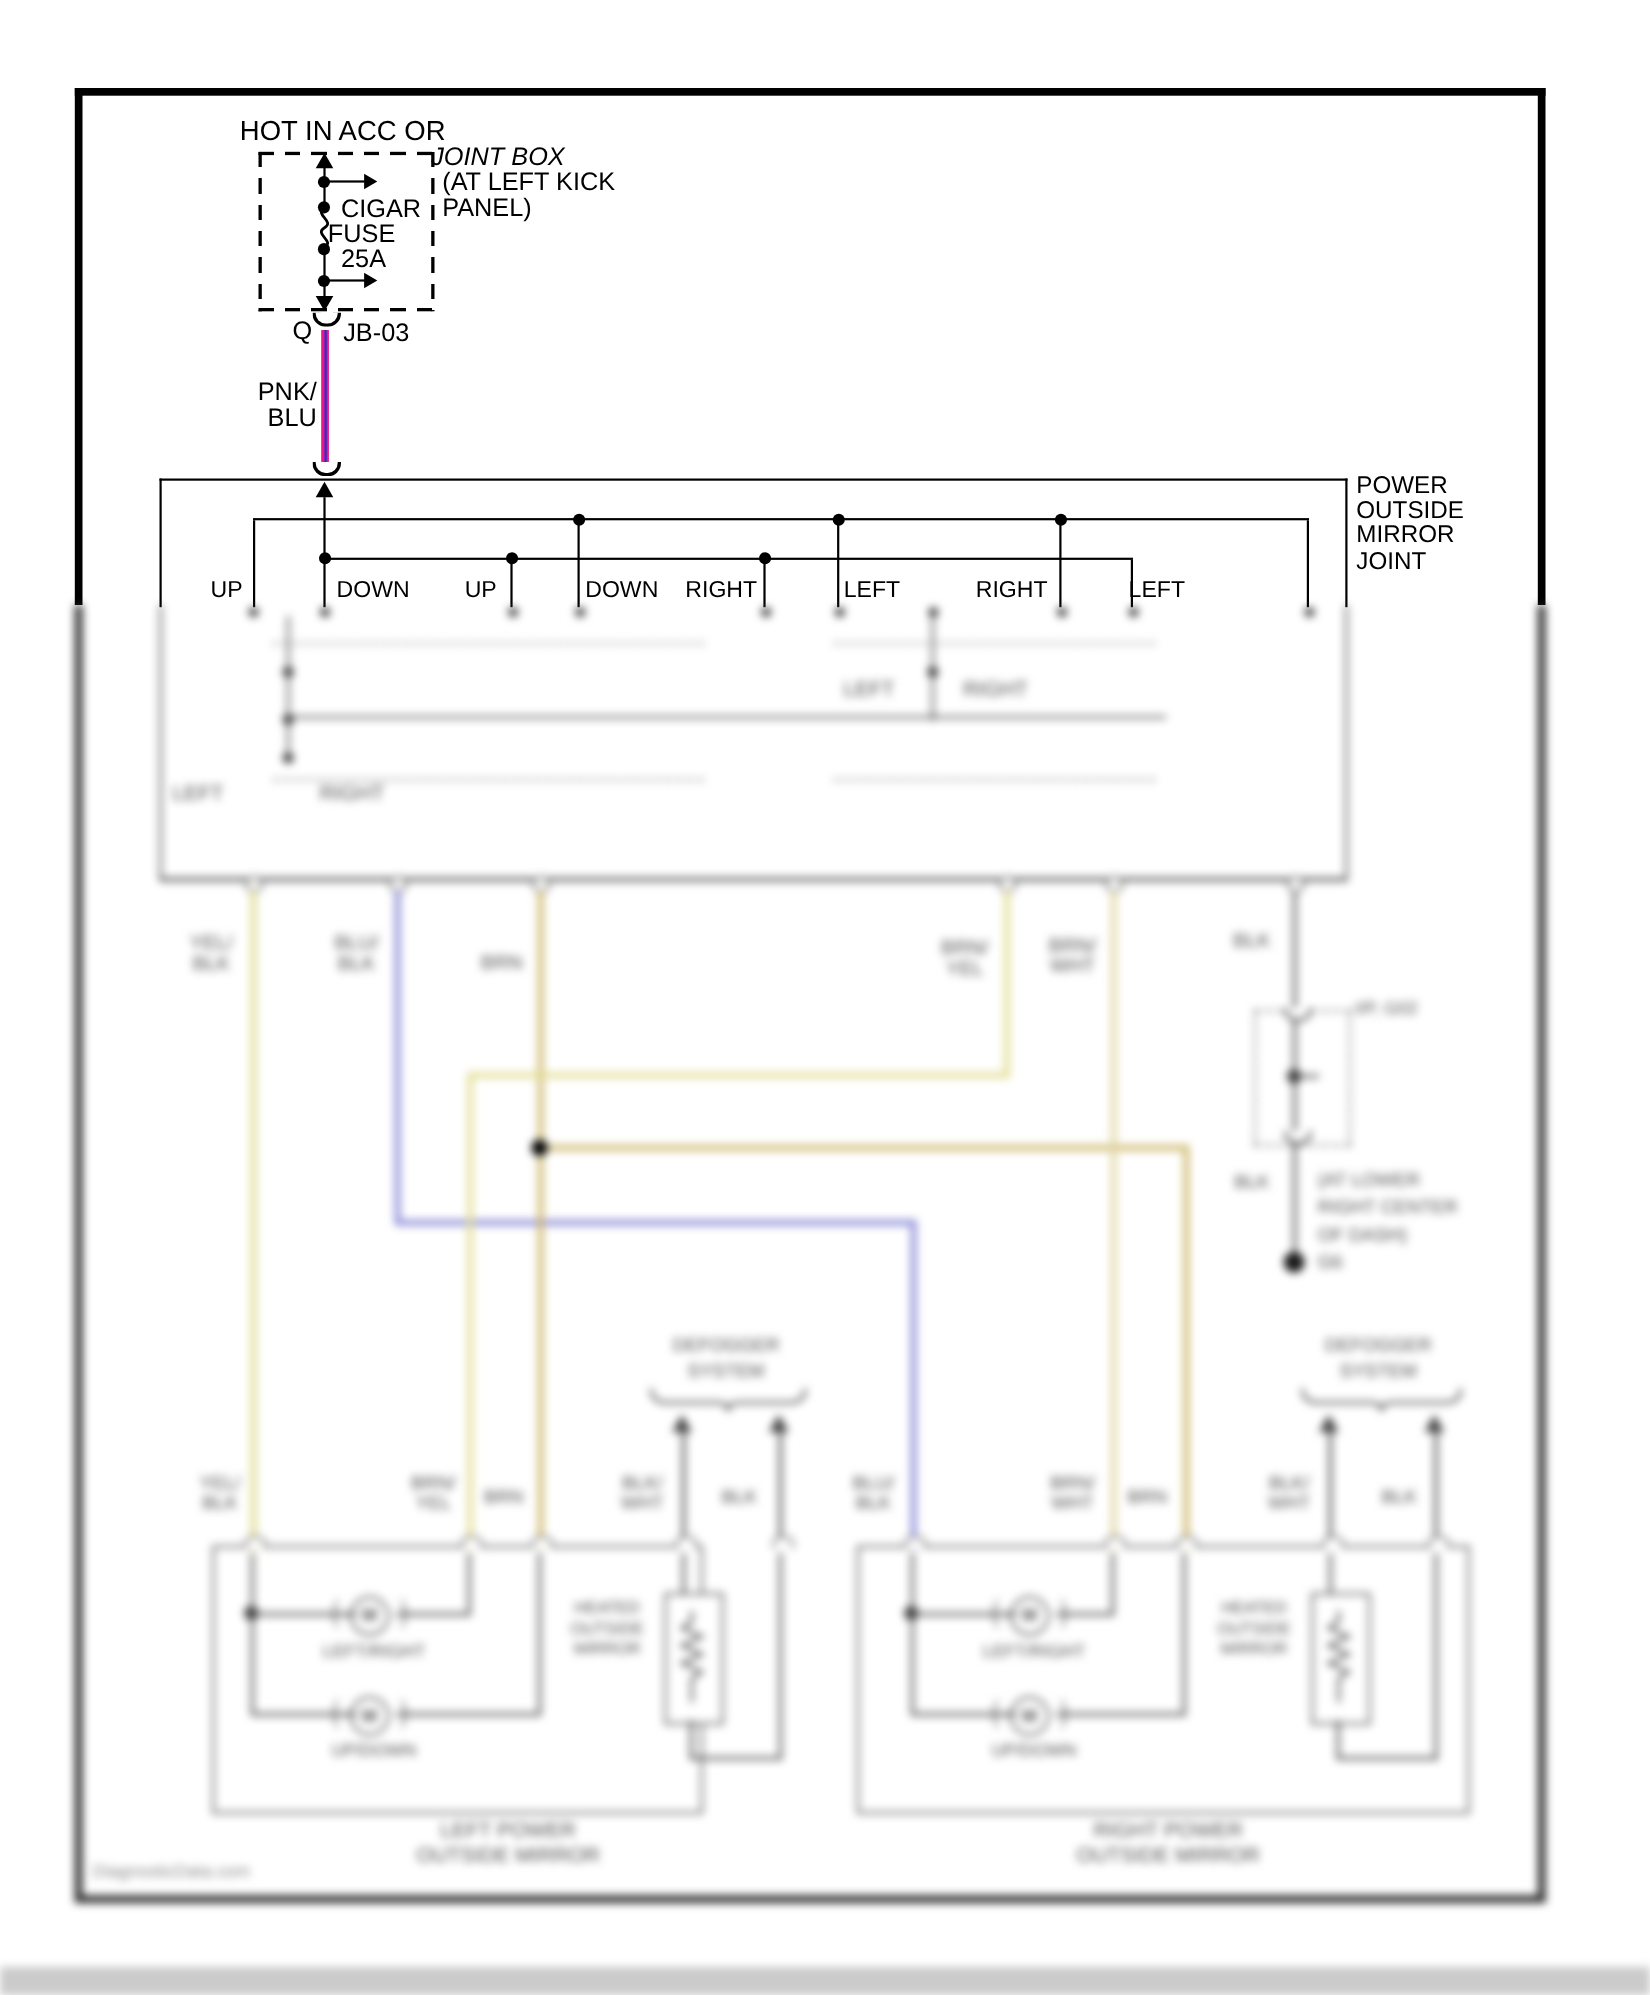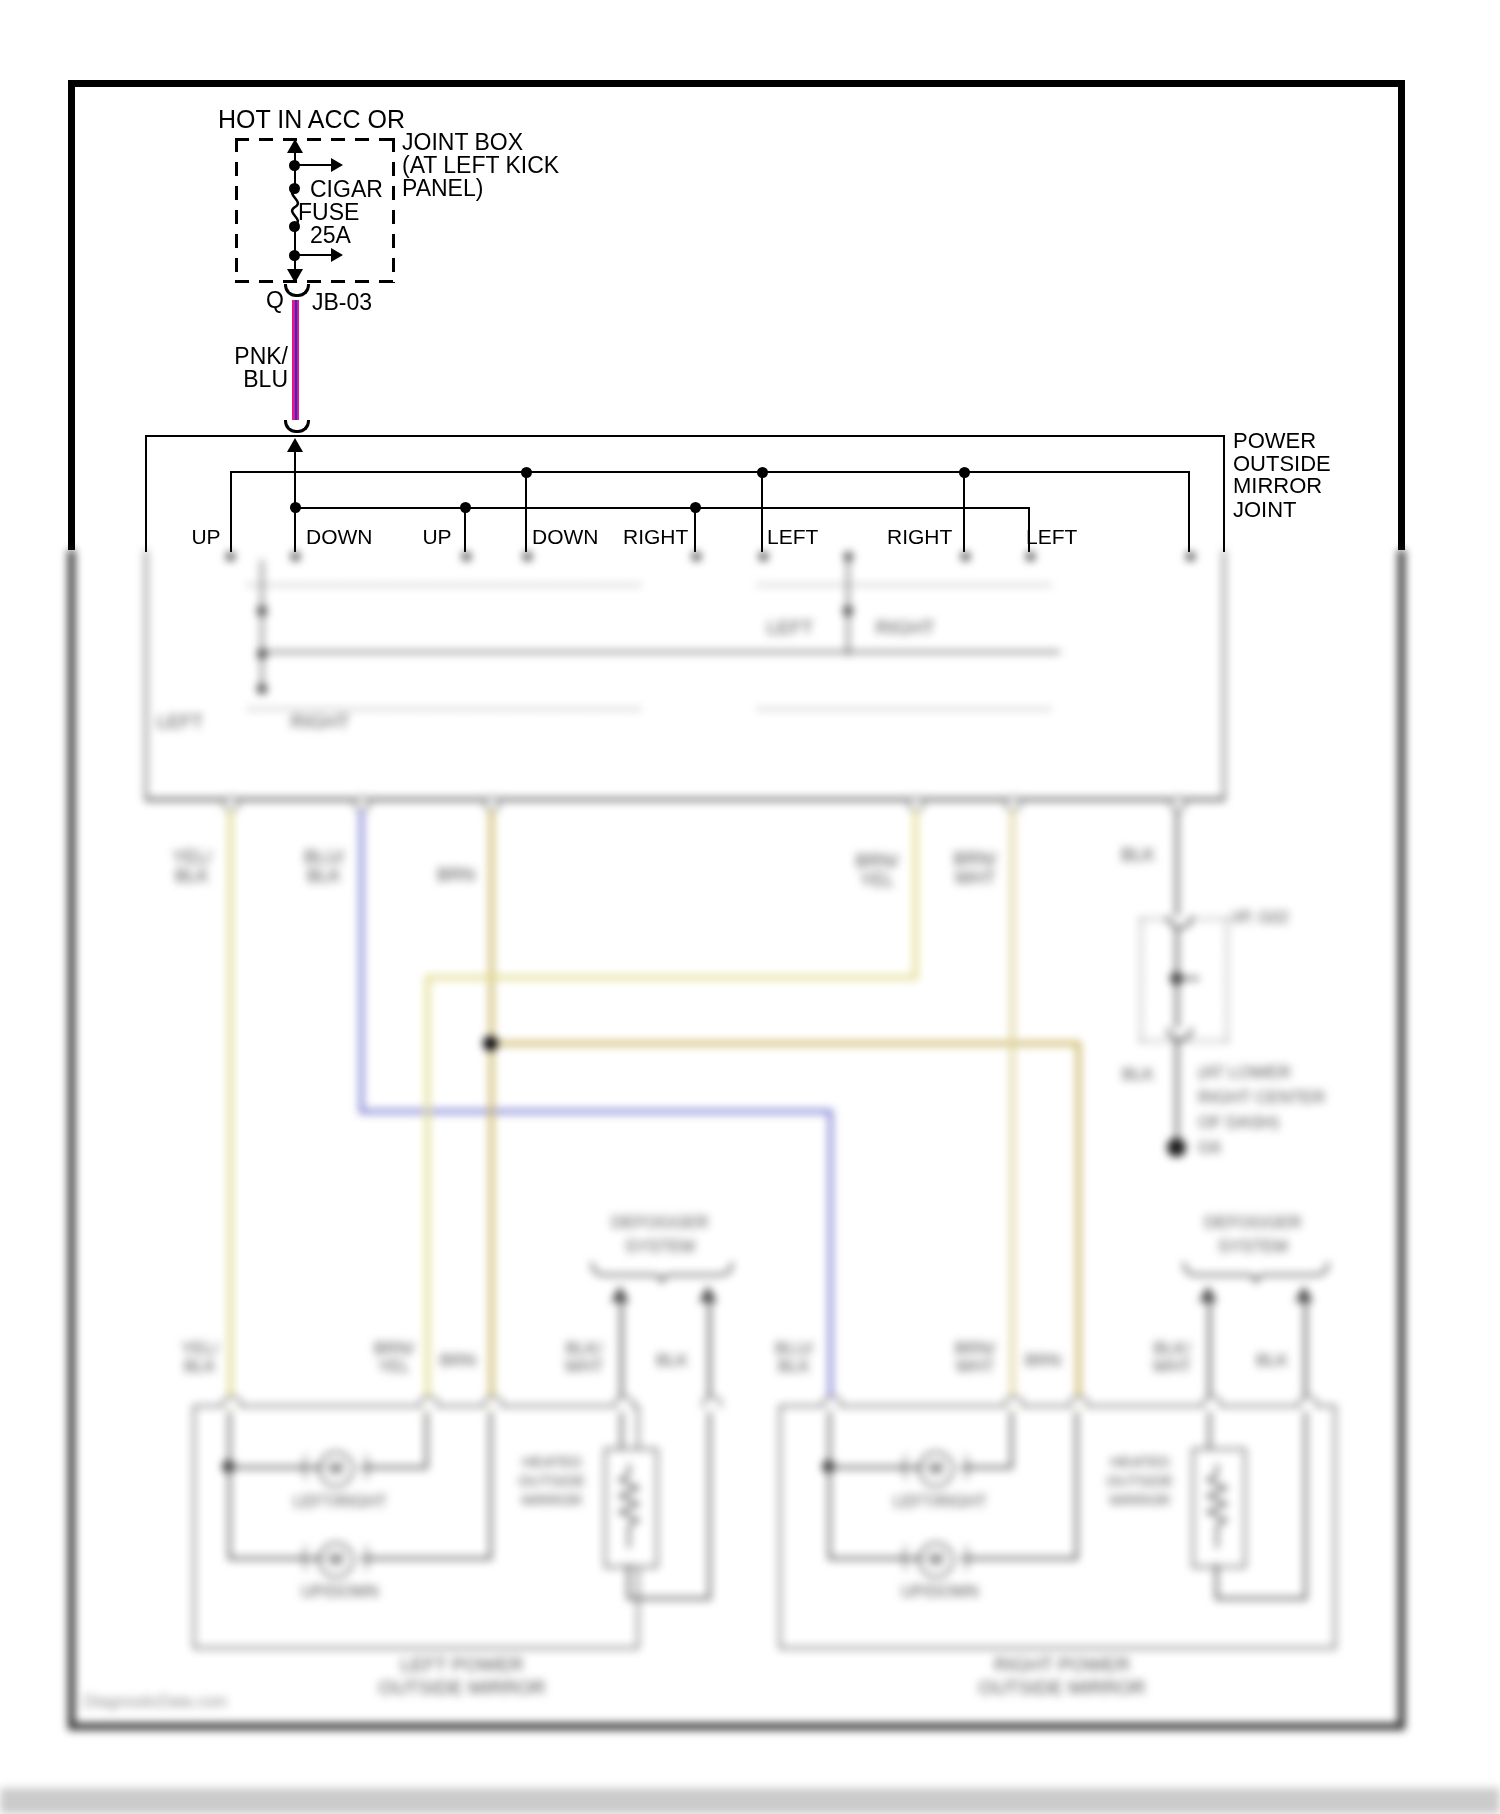--- a/index.html
+++ b/index.html
@@ -68,21 +68,21 @@
   <div class="dot" style="left:289px;top:250px;width:11px;height:11px;"></div>
   <div class="ln" style="left:295px;top:164px;width:38px;height:2px;"></div>
   <div class="tri-rt" style="left:331px;top:158px;"></div>
   <div class="ln" style="left:295px;top:254px;width:38px;height:2px;"></div>
   <div class="tri-rt" style="left:331px;top:248px;"></div>
 
   <div class="t" style="left:310px;top:177px;font-size:23px;">CIGAR</div>
   <div class="t" style="left:298px;top:200px;font-size:23px;">FUSE</div>
   <div class="t" style="left:310px;top:223px;font-size:23px;">25A</div>
 
-  <div class="t" style="left:402px;top:130px;font-size:23px;">JOINT BOX</div>
+  <div class="t" style="left:392px;top:130px;font-size:23px;font-style:italic;">JOINT BOX</div>
   <div class="t" style="left:402px;top:153px;font-size:23px;">(AT LEFT KICK</div>
   <div class="t" style="left:402px;top:176px;font-size:23px;">PANEL)</div>
 
   <div class="cup" style="left:284px;top:284px;"></div>
   <div class="t" style="left:266px;top:288px;font-size:23px;">Q</div>
   <div class="t" style="left:312px;top:290px;font-size:23px;">JB-03</div>
 
   <div style="position:absolute;left:292px;top:300px;width:7px;height:123px;background:#e8158c;"></div>
   <div style="position:absolute;left:295px;top:300px;width:2px;height:123px;background:#2233cc;"></div>
   <div class="t tr" style="left:210px;top:344px;width:78px;font-size:23px;">PNK/</div>

